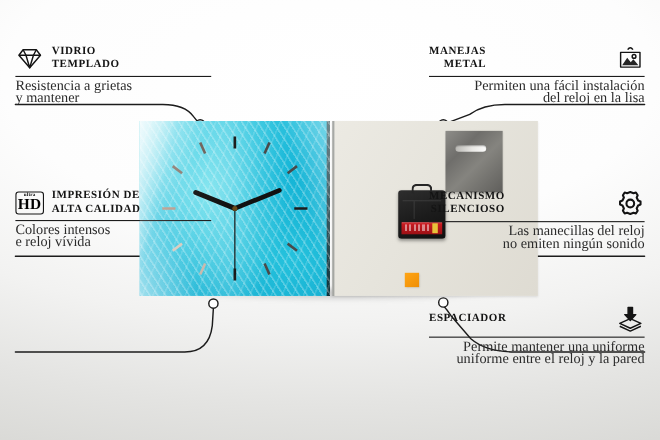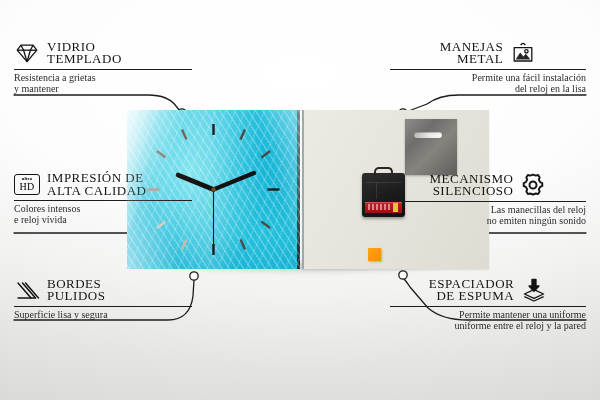--- a/index.html
+++ b/index.html
@@ -96,49 +96,49 @@
   .foam{
     position:absolute; left:66px; top:138px; width:13px; height:13px;
     background:linear-gradient(140deg,#ffa515 0%,#ef8f06 100%);
     box-shadow:1px 1px 2px rgba(0,0,0,.22);
   }
 
   
   .callout { position:absolute; }
   .co-head { display:flex; align-items:center; gap:7px; }
   .co-title {
-    font-size:13px; letter-spacing:.5px; color:#141414; line-height:12.5px;
-    text-transform:uppercase; font-weight:400; white-space:nowrap;
+    font-size:10px; letter-spacing:.5px; color:#141414; line-height:12.5px;
+    text-transform:uppercase; font-weight:700; white-space:nowrap;
   }
   .co-title .l2 { display:block; }
   .co-rule { height:1px; background:#1c1c1c; margin-top:3px; }
   .co-sub {
-    font-size:10px; color:#2b2b2b; line-height:10.5px; margin-top:3px; white-space:nowrap;
+    font-size:13px; color:#2b2b2b; line-height:10.5px; margin-top:3px; white-space:nowrap;
   }
   .left .co-head { justify-content:flex-start; }
   .left .co-title { text-align:left; }
-  .right .co-head { justify-content:center; }
+  .right .co-head { justify-content:space-between; }
   .right .co-title { text-align:right; }
   .right .co-sub { text-align:right; }
   .ico { width:26px; height:26px; flex:0 0 26px; display:block; }
 
   
   #co-glass   { left:14px;  top:40px;  width:178px; }
   #co-print   { left:14px;  top:172px; width:178px; }
   #co-edges   { left:14px;  top:277px; width:178px; }
   #co-hooks   { right:14px; top:40px;  width:196px; }
   #co-silent  { right:14px; top:172px; width:196px; }
   #co-spacer  { right:14px; top:277px; width:196px; }
 
   .hd-box{
     width:26px; height:21px; border:1.4px solid #151515; border-radius:3px;
     display:flex; flex-direction:column; align-items:center; justify-content:center; line-height:1;
   }
   .hd-box .u{ font-size:4.6px; font-weight:700; letter-spacing:.2px; }
-  .hd-box .h{ font-size:10px; font-weight:400; letter-spacing:.3px; margin-top:.5px; }
+  .hd-box .h{ font-size:14px; font-weight:700; letter-spacing:.3px; margin-top:.5px; }
 </style>
 </head>
 <body>
 
 <div id="stage">
 
   <svg id="lines" viewBox="0 0 600 400">
     <g fill="none" stroke="#1c1c1c" stroke-width="1.3" stroke-linecap="round">
       <path d="M14,95 L148,95 Q168,95 176,106 L180,111"></path>
       <path d="M14,233 L140,233 Q160,233 164,206 L165,192"></path>
@@ -233,59 +233,39 @@
         <span class="l2">ALTA CALIDAD</span>
       </div>
     </div>
     <div class="co-rule"></div>
     <div class="co-sub">
       <div>Colores intensos</div>
       <div>e reloj vívida</div>
     </div>
   </div>
 
-  <div class="callout left" id="co-edges">
-    <div class="co-head">
-      <svg class="ico" viewBox="0 0 26 26">
-        <g stroke="#141414" stroke-width="1.5" stroke-linecap="round">
-          <path d="M4,6 L17,21"></path>
-          <path d="M8.5,6 L21.5,21"></path>
-          <path d="M13,6 L26,21" transform="translate(-1.5,0)"></path>
-          <path d="M4,21 L21,21" stroke-width="1.3"></path>
-        </g>
-      </svg>
-      <div class="co-title">
-        <span>BORDES</span>
-        <span class="l2">PULIDOS</span>
-      </div>
-    </div>
-    <div class="co-rule"></div>
-    <div class="co-sub">
-      <div>Superficie lisa y segura</div>
-    </div>
-  </div>
 
   <div class="callout right" id="co-hooks">
     <div class="co-head">
       <div class="co-title">
         <span>MANEJAS</span>
         <span class="l2">METAL</span>
       </div>
       <svg class="ico" viewBox="0 0 26 26">
         <g fill="none" stroke="#141414" stroke-width="1.3" stroke-linejoin="round">
           <path d="M10.6,5.2 Q13,1.6 15.4,5.2"></path>
           <rect x="4.2" y="7.6" width="17.6" height="13.4"></rect>
           <path d="M5.6,19.4 L10.2,12.6 L13.4,16.6 L15.8,13.8 L20.4,19.4 Z" fill="#141414" stroke="none" opacity=".92"></path>
           <circle cx="16.4" cy="11.3" r="1.7" fill="none"></circle>
         </g>
       </svg>
     </div>
     <div class="co-rule"></div>
     <div class="co-sub">
-      <div>Permite una fácil instalación</div>
+      <div>Permiten una fácil instalación</div>
       <div>del reloj en la lisa</div>
     </div>
   </div>
 
   <div class="callout right" id="co-silent">
     <div class="co-head">
       <div class="co-title">
         <span>MECANISMO</span>
         <span class="l2">SILENCIOSO</span>
       </div>
@@ -300,21 +280,20 @@
     <div class="co-sub">
       <div>Las manecillas del reloj</div>
       <div>no emiten ningún sonido</div>
     </div>
   </div>
 
   <div class="callout right" id="co-spacer">
     <div class="co-head">
       <div class="co-title">
         <span>ESPACIADOR</span>
-        <span class="l2">DE ESPUMA</span>
       </div>
       <svg class="ico" viewBox="0 0 26 26">
         <g fill="none" stroke="#141414" stroke-width="1.3" stroke-linejoin="round">
           <path d="M11.0,2.4 L15.0,2.4 L15.0,9.0 L18.0,9.0 L13.0,14.4 L8.0,9.0 L11.0,9.0 Z" fill="#141414"></path>
           <path d="M13,12.6 L22.6,17.0 L13,21.4 L3.4,17.0 Z"></path>
           <path d="M3.4,19.6 L13,24.0 L22.6,19.6"></path>
         </g>
       </svg>
     </div>
     <div class="co-rule"></div>

